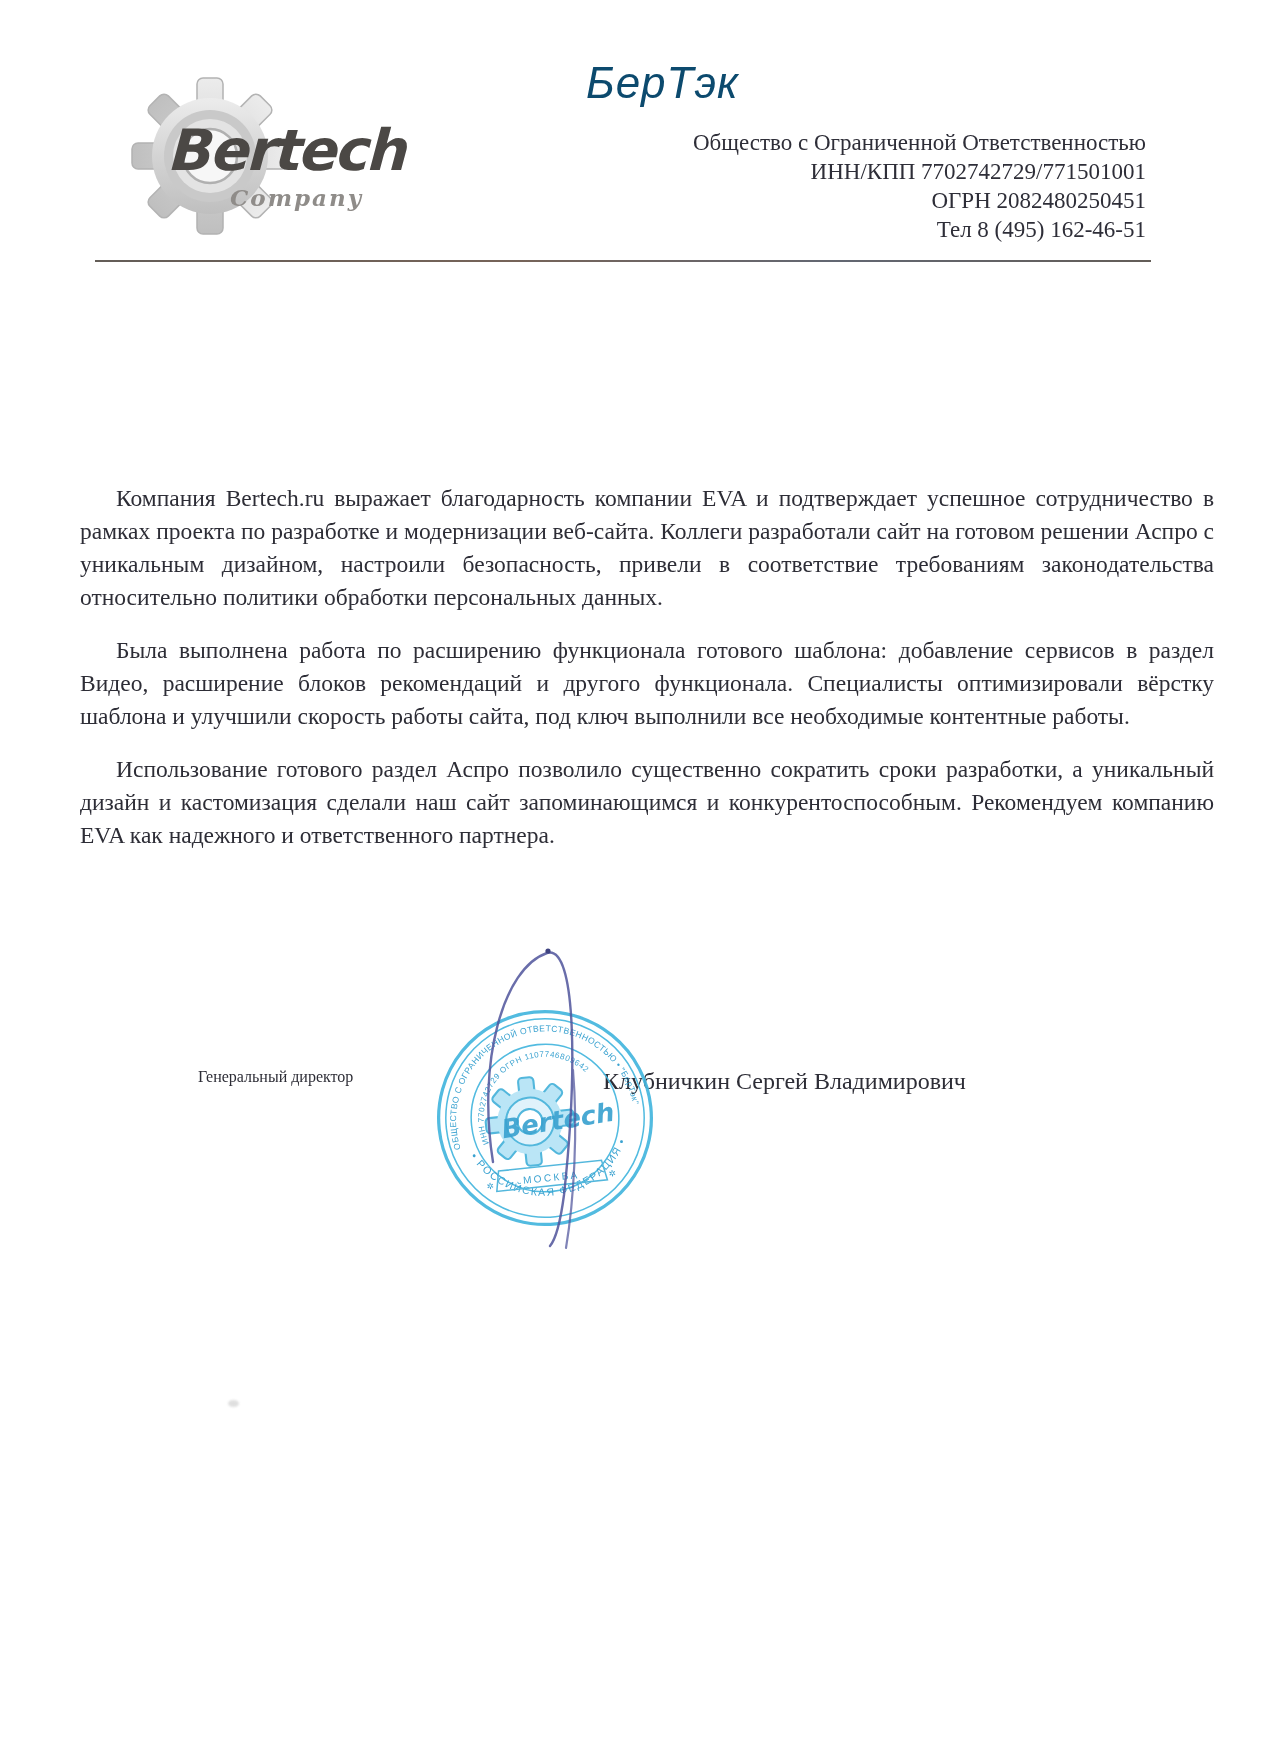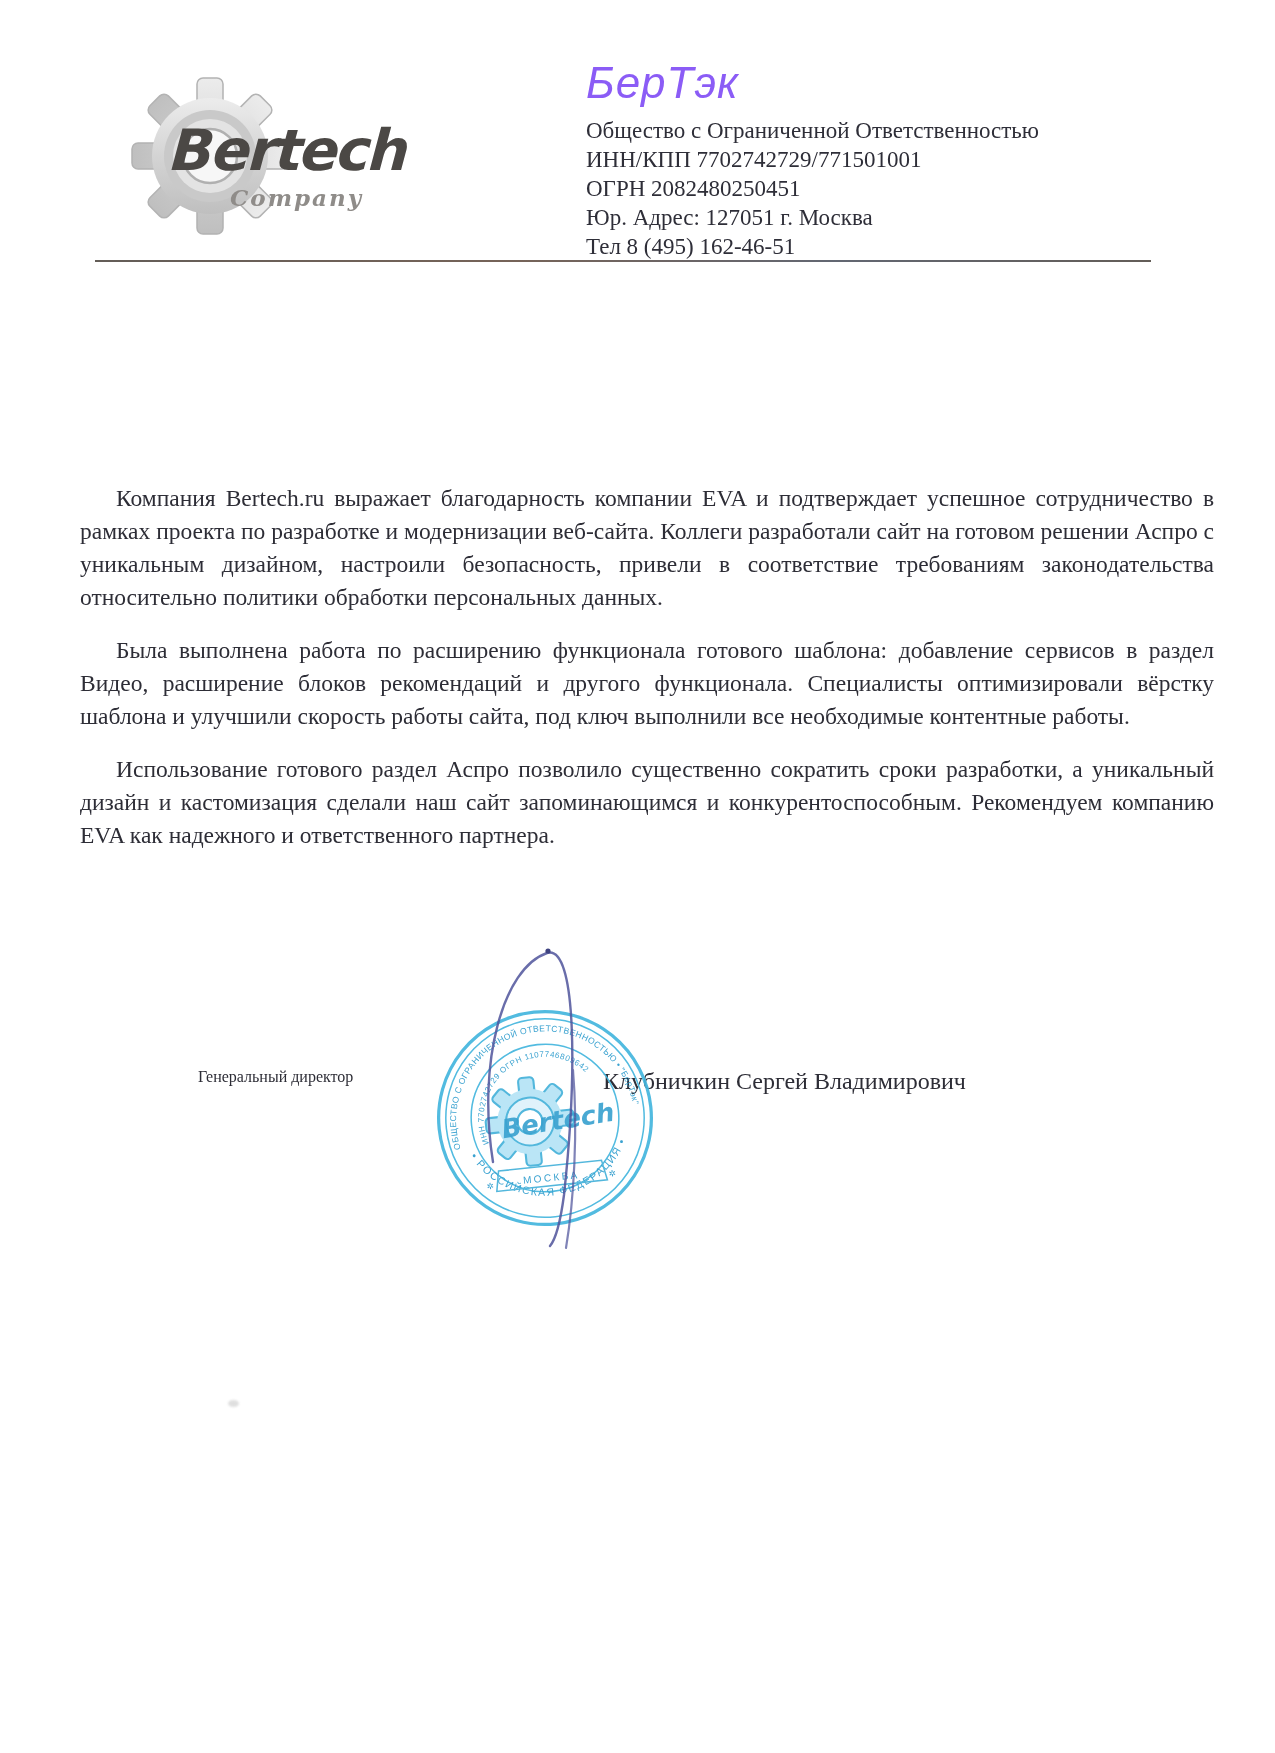--- a/index.html
+++ b/index.html
@@ -14,30 +14,31 @@
   .logo{position:absolute;left:118px;top:60px;width:320px;height:180px;}
   .company-block{
     position:absolute;left:586px;top:60px;width:560px;
     color:#32323c;
   }
   .company-title{
     font-family:"Liberation Sans", sans-serif;
     font-style:italic;
     font-size:44px;
     font-weight:400;
-    color:#8b5cf6;
+    color:#0c4a6e;
     letter-spacing:1px;
-    margin:0 0 10px 0;
+    margin:0 0 22px 0;
     line-height:1.05;
   }
   .company-line{
     font-size:23px;
     line-height:29px;
     color:#2e2e38;
     white-space:nowrap;
+    text-align:right;
   }
   .header-rule{
     position:absolute;left:95px;top:260px;width:1056px;height:2px;
     background:linear-gradient(90deg,#564f49 0%,#6a564a 40%,#555a66 70%,#564f49 100%);
     opacity:.92;
   }
   
   .letter-body{
     position:absolute;left:66px;top:482px;width:1148px;
     font-size:23.5px;line-height:33px;color:#2d2d36;
@@ -102,21 +103,20 @@
     </g>
     <text x="60" y="110" font-family="DejaVu Sans, sans-serif" font-style="italic" font-weight="bold" font-size="57" fill="#4b4845" letter-spacing="-2" transform="skewX(-4)">Bertech</text>
     <text x="112" y="146" font-family="DejaVu Serif, serif" font-style="italic" font-weight="bold" font-size="23" fill="#8f8c89" letter-spacing="2">Company</text>
   </svg>
 
   <div class="company-block">
     <div class="company-title">БерТэк</div>
     <div class="company-line">Общество с Ограниченной Ответственностью</div>
     <div class="company-line">ИНН/КПП 7702742729/771501001</div>
     <div class="company-line">ОГРН 2082480250451</div>
-    <div class="company-line">Юр. Адрес: 127051 г. Москва</div>
     <div class="company-line">Тел 8 (495) 162-46-51</div>
   </div>
 
   <div class="header-rule"></div>
 
   <div class="letter-body">
     <p>Компания Bertech.ru выражает благодарность компании EVA и подтверждает успешное сотрудничество в рамках проекта по разработке и модернизации веб-сайта. Коллеги разработали сайт на готовом решении Аспро с уникальным дизайном, настроили безопасность, привели в соответствие требованиям законодательства относительно политики обработки персональных данных.</p>
     <p>Была выполнена работа по расширению функционала готового шаблона: добавление сервисов в раздел Видео, расширение блоков рекомендаций и другого функционала. Специалисты оптимизировали вёрстку шаблона и улучшили скорость работы сайта, под ключ выполнили все необходимые контентные работы.</p>
     <p>Использование готового раздел Аспро позволило существенно сократить сроки разработки, а уникальный дизайн и кастомизация сделали наш сайт запоминающимся и конкурентоспособным. Рекомендуем компанию EVA как надежного и ответственного партнера.</p>
   </div>

